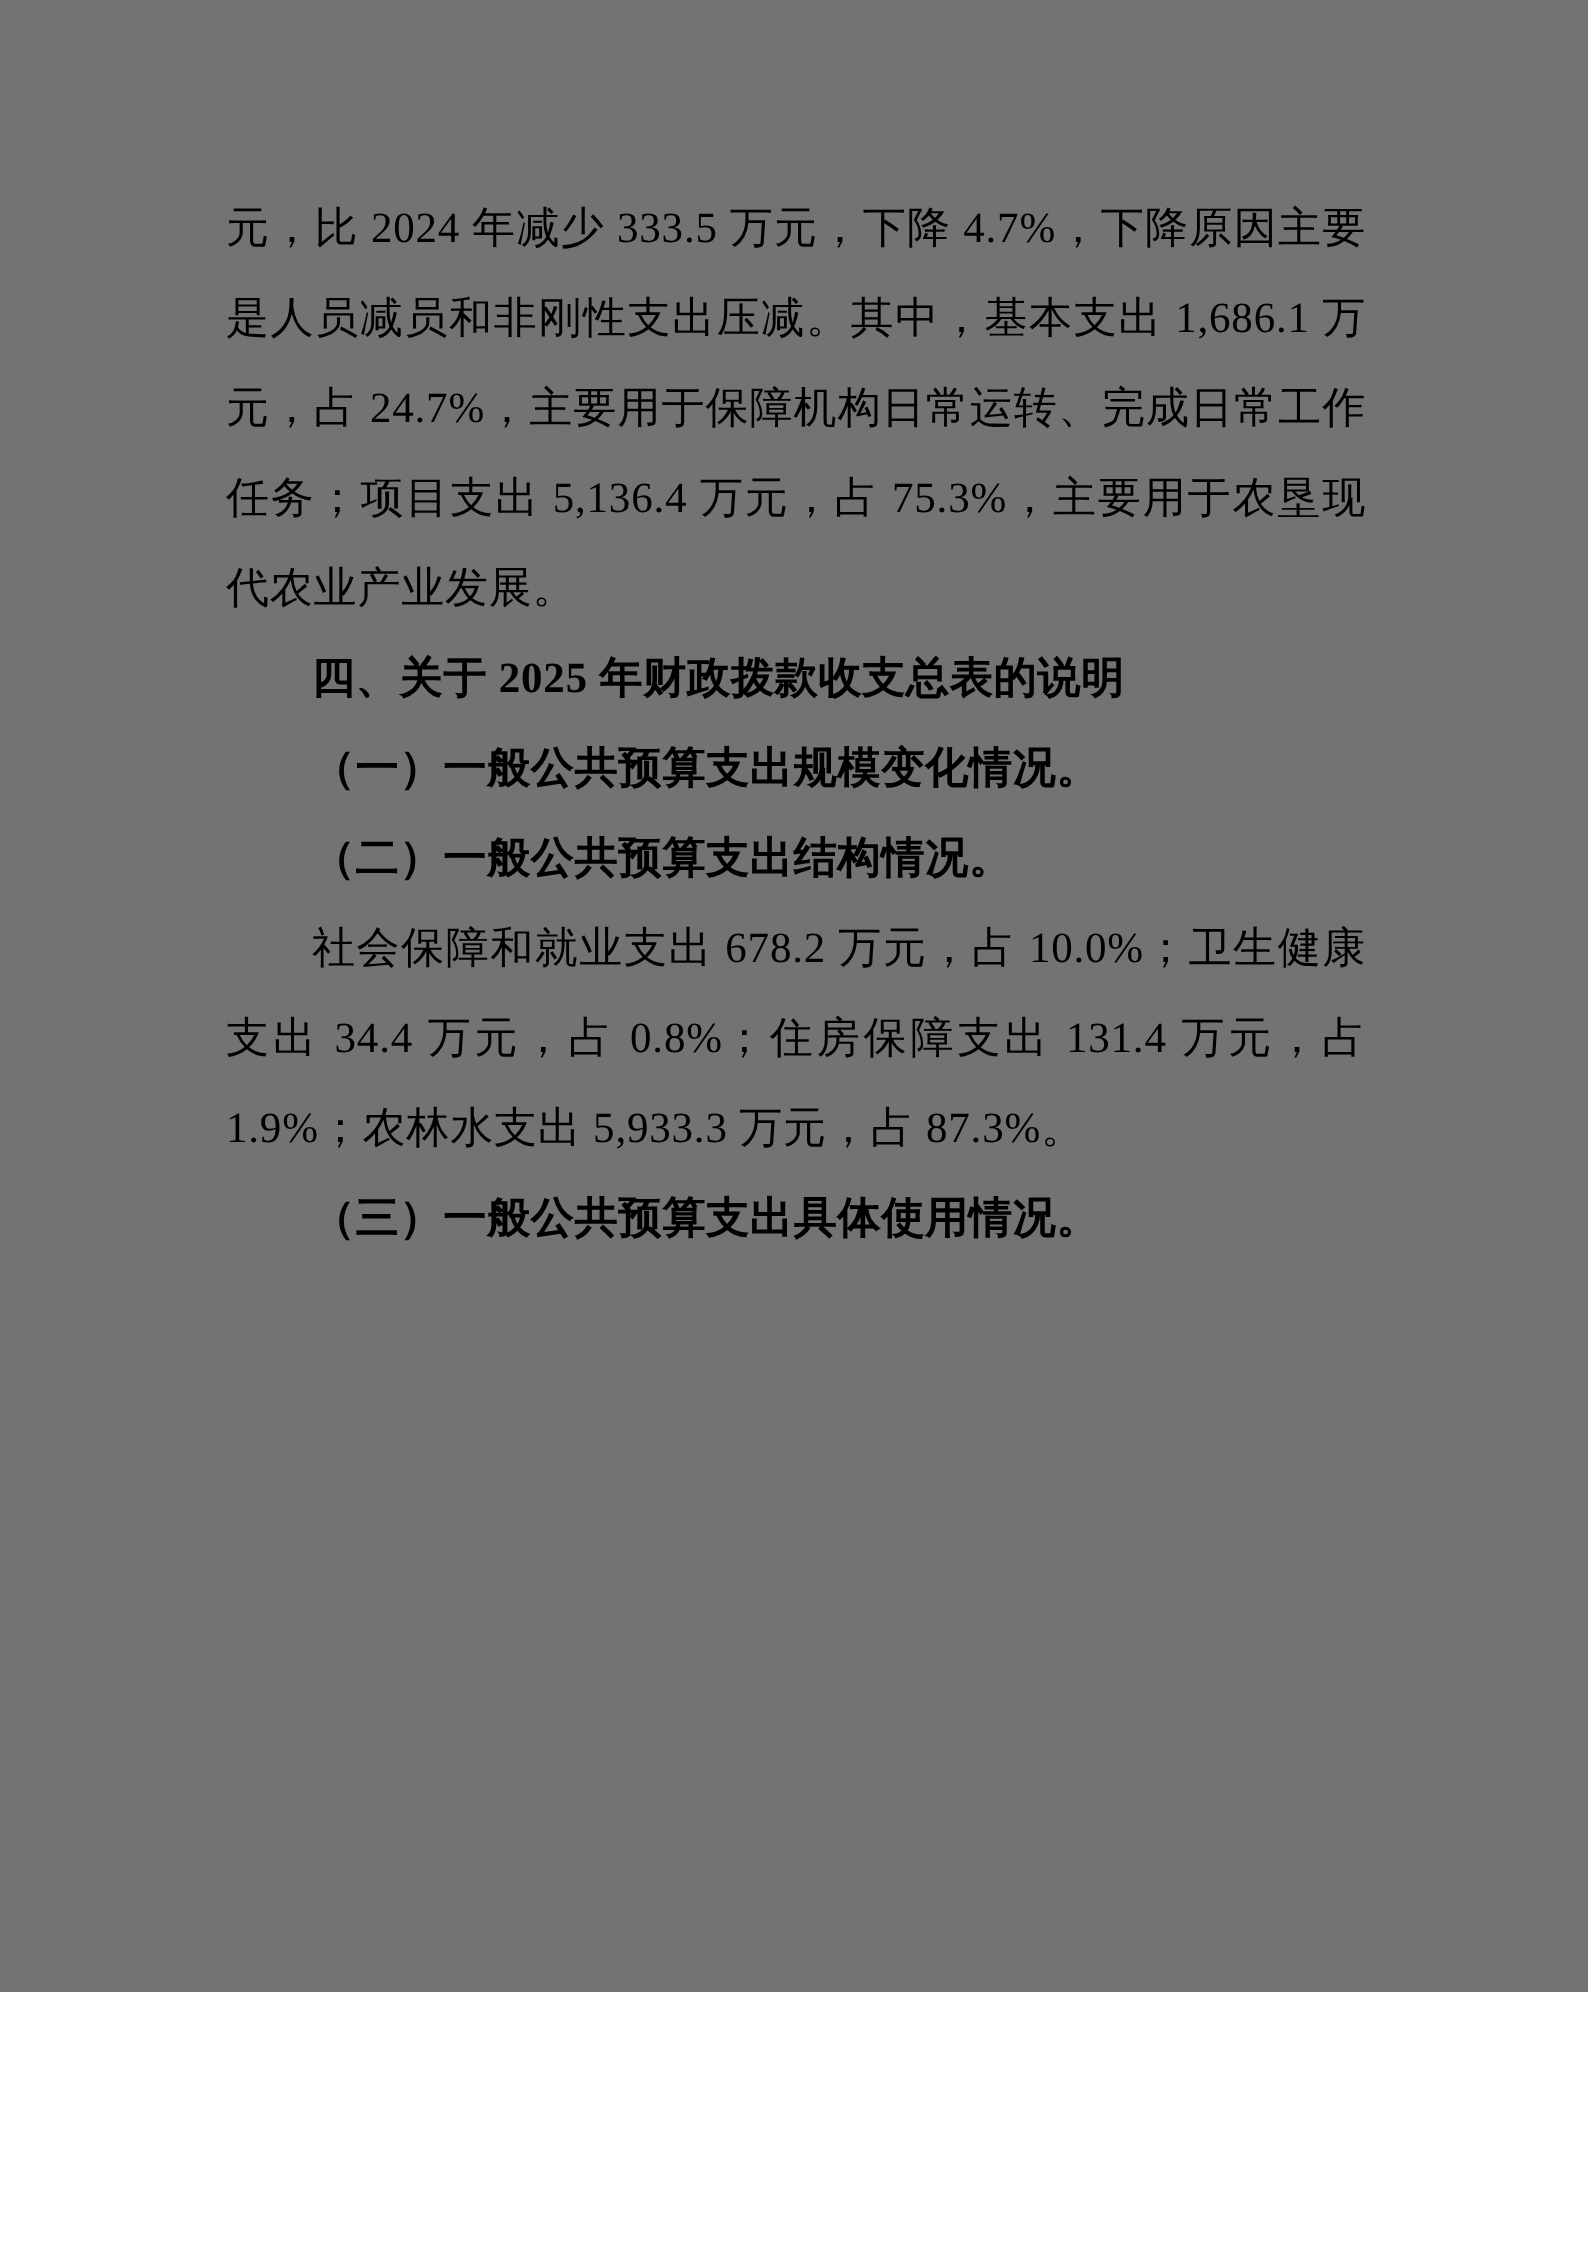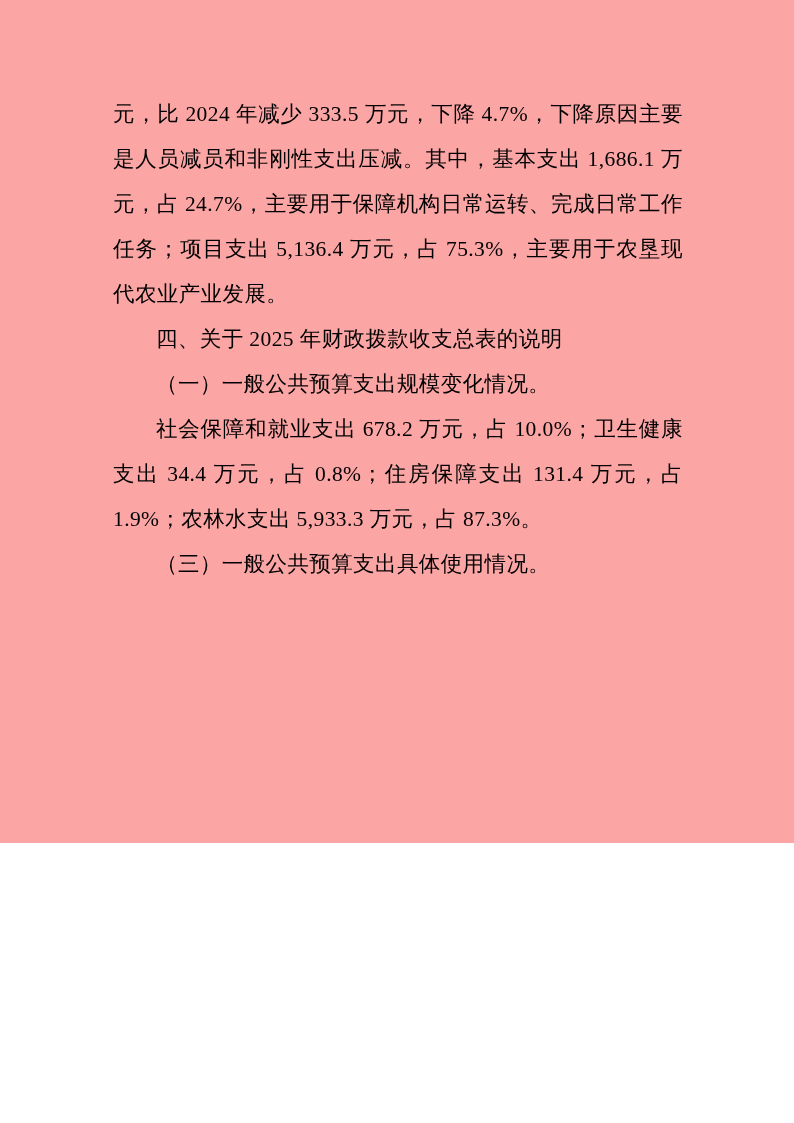--- a/index.html
+++ b/index.html
@@ -7,23 +7,23 @@
     padding: 0;
     background: #ffffff;
   }
   body {
     font-family: "Liberation Serif", "DejaVu Serif", serif;
     color: #000000;
   }
   .page {
     position: relative;
     width: 794px;
-    height: 843px;
+    height: 996px;
     box-sizing: border-box;
-    background: #fca5a5;
+    background: #737373;
     overflow: hidden;
   }
   .content {
     position: absolute;
     left: 113px;
     top: 92px;
     width: 570px;
   }
   p {
     margin: 0;
@@ -34,25 +34,25 @@
     text-justify: inter-ideograph;
   }
   p.body {
     text-indent: 43px;
   }
   p.cont {
     text-indent: 0;
   }
   p.heading {
     text-indent: 43px;
-    font-weight: normal;
+    font-weight: bold;
   }
   p.subheading {
     text-indent: 43px;
-    font-weight: normal;
+    font-weight: bold;
   }
   .pagenum {
     position: absolute;
     left: 0;
     top: 1030px;
     width: 794px;
     text-align: center;
     font-size: 19px;
     font-family: Liberation Serif, serif;
   }
@@ -61,20 +61,21 @@
   }
 </style>
 </head>
 <body>
 
 <div class="page">
   <div class="content">
     <p class="cont">元，比 2024 年减少 333.5 万元，下降 4.7%，下降原因主要是人员减员和非刚性支出压减。其中，基本支出 1,686.1 万元，占 24.7%，主要用于保障机构日常运转、完成日常工作任务；项目支出 5,136.4 万元，占 75.3%，主要用于农垦现代农业产业发展。</p>
     <p class="heading">四、关于 2025 年财政拨款收支总表的说明</p>
     <p class="subheading">（一）一般公共预算支出规模变化情况。</p>
+    <p class="subheading">（二）一般公共预算支出结构情况。</p>
     <p class="body">社会保障和就业支出 678.2 万元，占 10.0%；卫生健康支出 34.4 万元，占 0.8%；住房保障支出 131.4 万元，占 1.9%；农林水支出 5,933.3 万元，占 87.3%。</p>
     <p class="subheading">（三）一般公共预算支出具体使用情况。</p>
 
   </div>
   <div class="pagenum">
     <span>- 22 -</span>
   </div>
 </div>
 
 </body></html>

